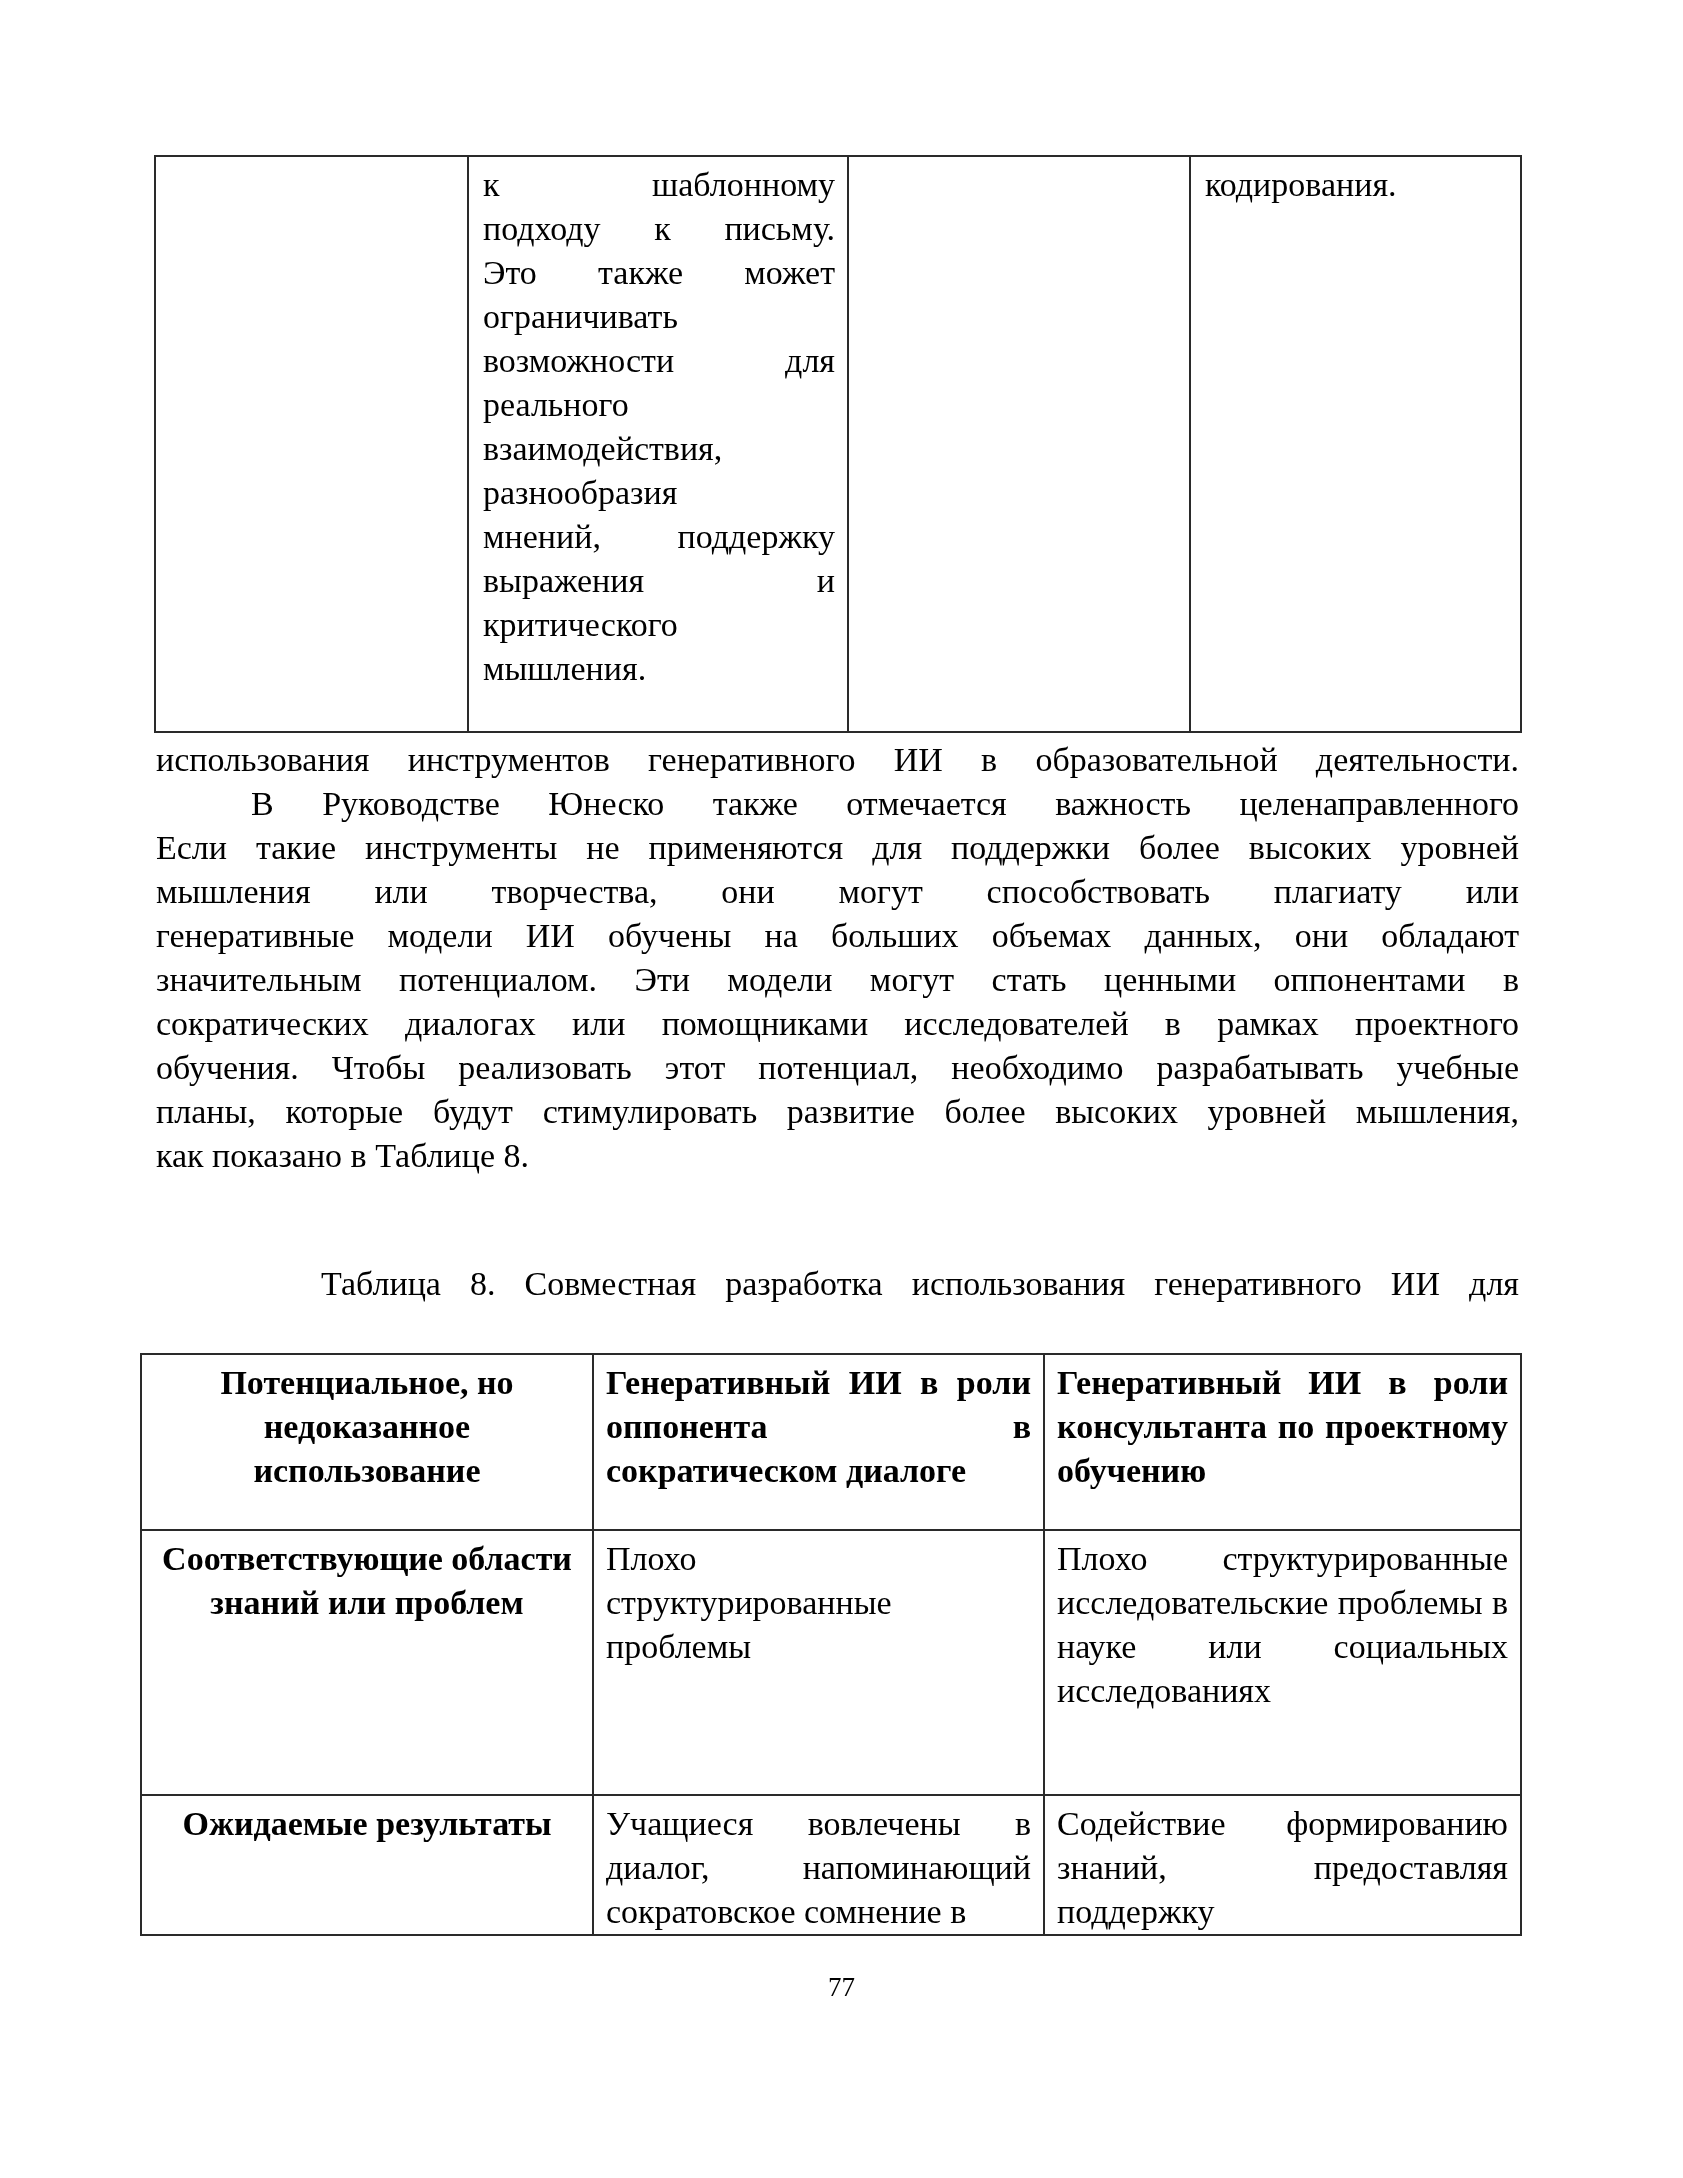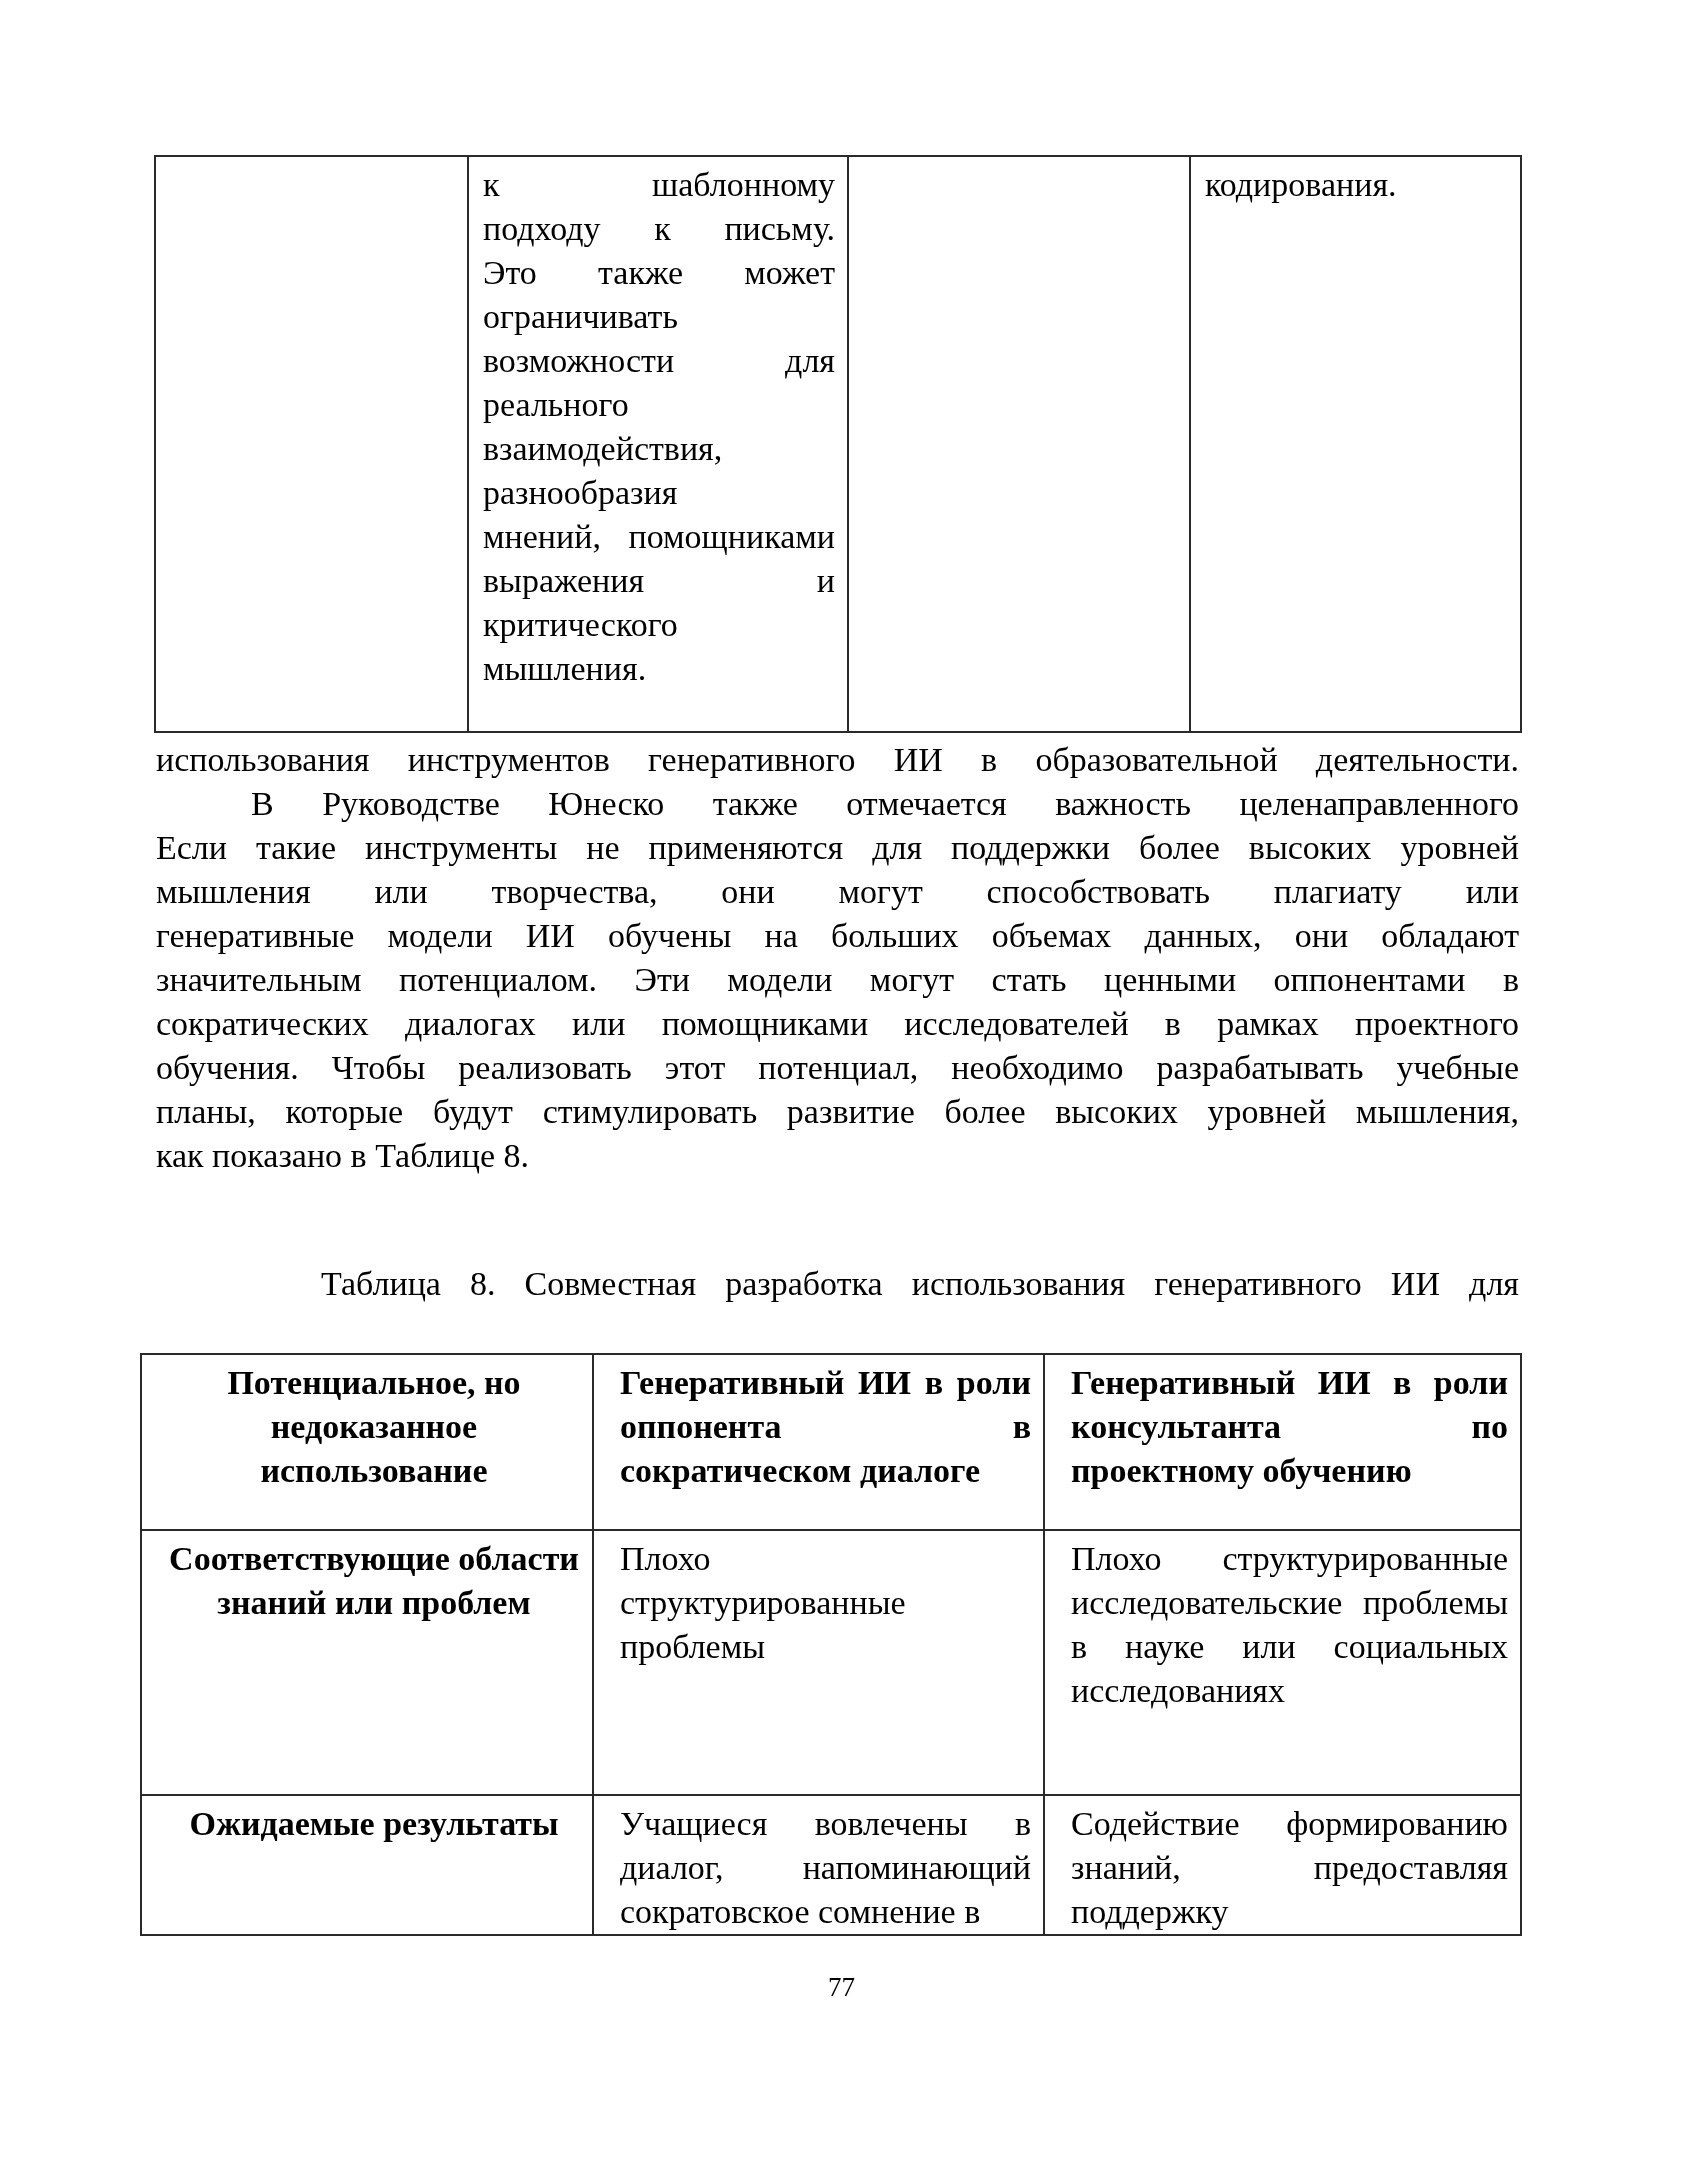--- a/index.html
+++ b/index.html
@@ -31,21 +31,21 @@
 
     .caption {
       position: absolute; left: 156px; top: 1219px; width: 1363px;
       font-size: 34px; line-height: 44px;
     }
     .caption .l1 { display: block; padding-left: 165px; text-align: justify; text-align-last: justify; white-space: nowrap; margin-top: 43px; }
     .caption .l2 { display: block; padding-left: 48px; }
 
     
     #tbl-8 { left: 140px; top: 1353px; width: 1381px; }
-    #tbl-8 td .cell { padding: 6px 12px 0 12px; font-size: 34px; line-height: 44px; margin-left: 14px; }
+    #tbl-8 td .cell { padding: 6px 12px 0 12px; font-size: 34px; line-height: 44px; }
     #tbl-8 .hdr td { height: 174px; }
     #tbl-8 .r1 td { height: 263px; }
     #tbl-8 .r2 td { height: 131px; border-radius: 12px; }
     .bold { font-weight: bold; }
     .center { text-align: center; }
 
     .page-num {
       position: absolute; left: 0; width: 1683px; top: 1972px;
       text-align: center; font-size: 27px;
     }
@@ -70,21 +70,21 @@
       <td>
         <div class="cell justified-lines" id="top-col2">
               <span>к шаблонному</span>
               <span>подходу к письму.</span>
               <span>Это также может</span>
               <span class="last">ограничивать</span>
               <span>возможности для</span>
               <span class="last">реального</span>
               <span class="last">взаимодействия,</span>
               <span class="last">разнообразия</span>
-              <span>мнений, помощниками</span>
+              <span>мнений, поддержку</span>
               <span>выражения и</span>
               <span class="last">критического</span>
               <span class="last">мышления.</span>
             </div>
       </td>
       <td>
             <div class="cell"></div>
           </td>
       <td>
             <div class="cell">кодирования.</div>

